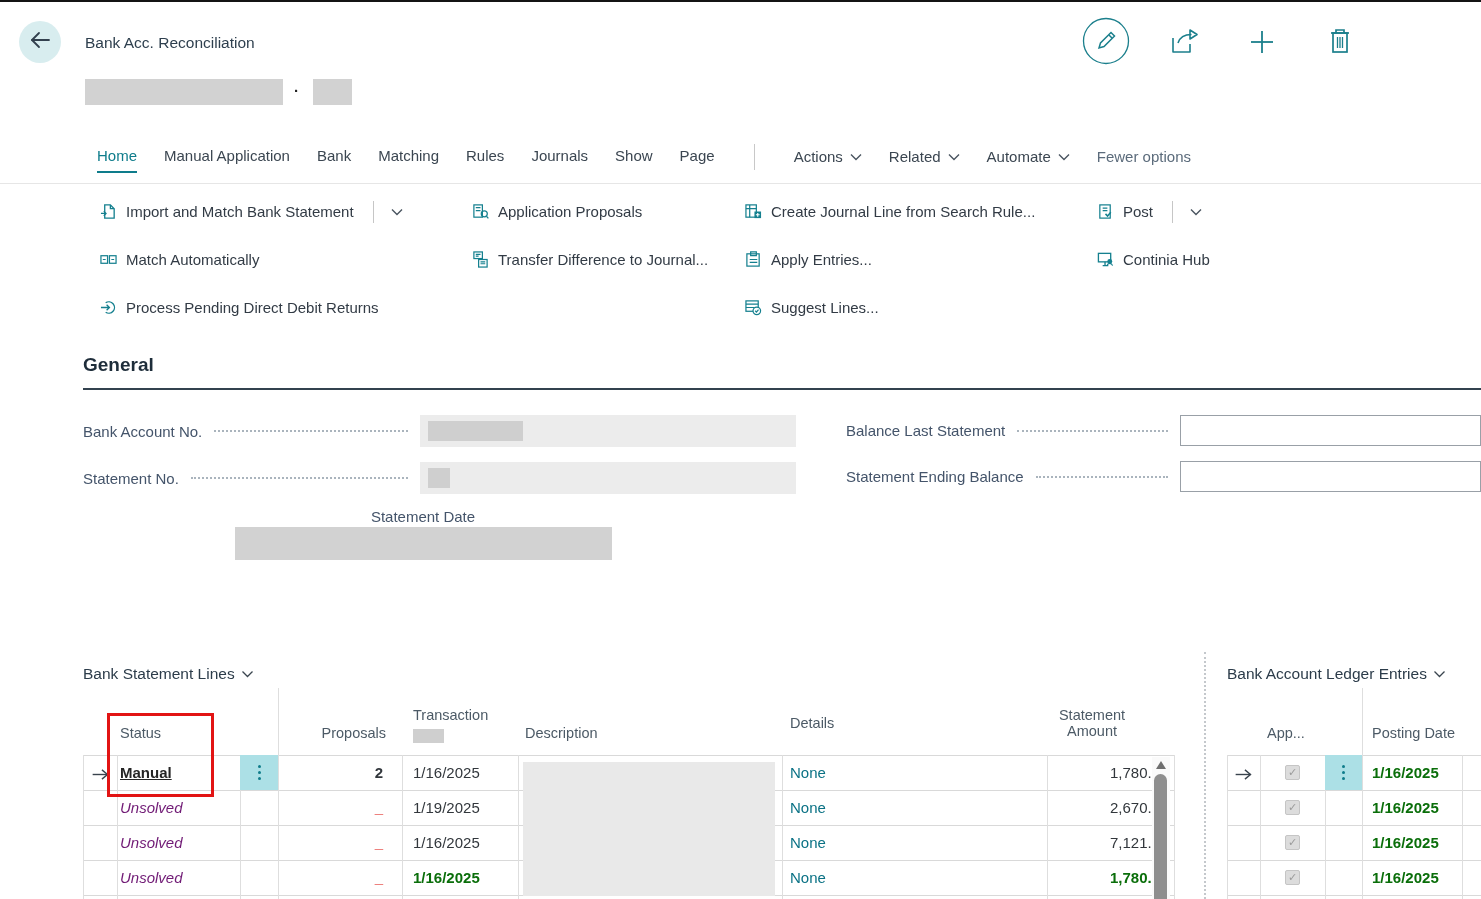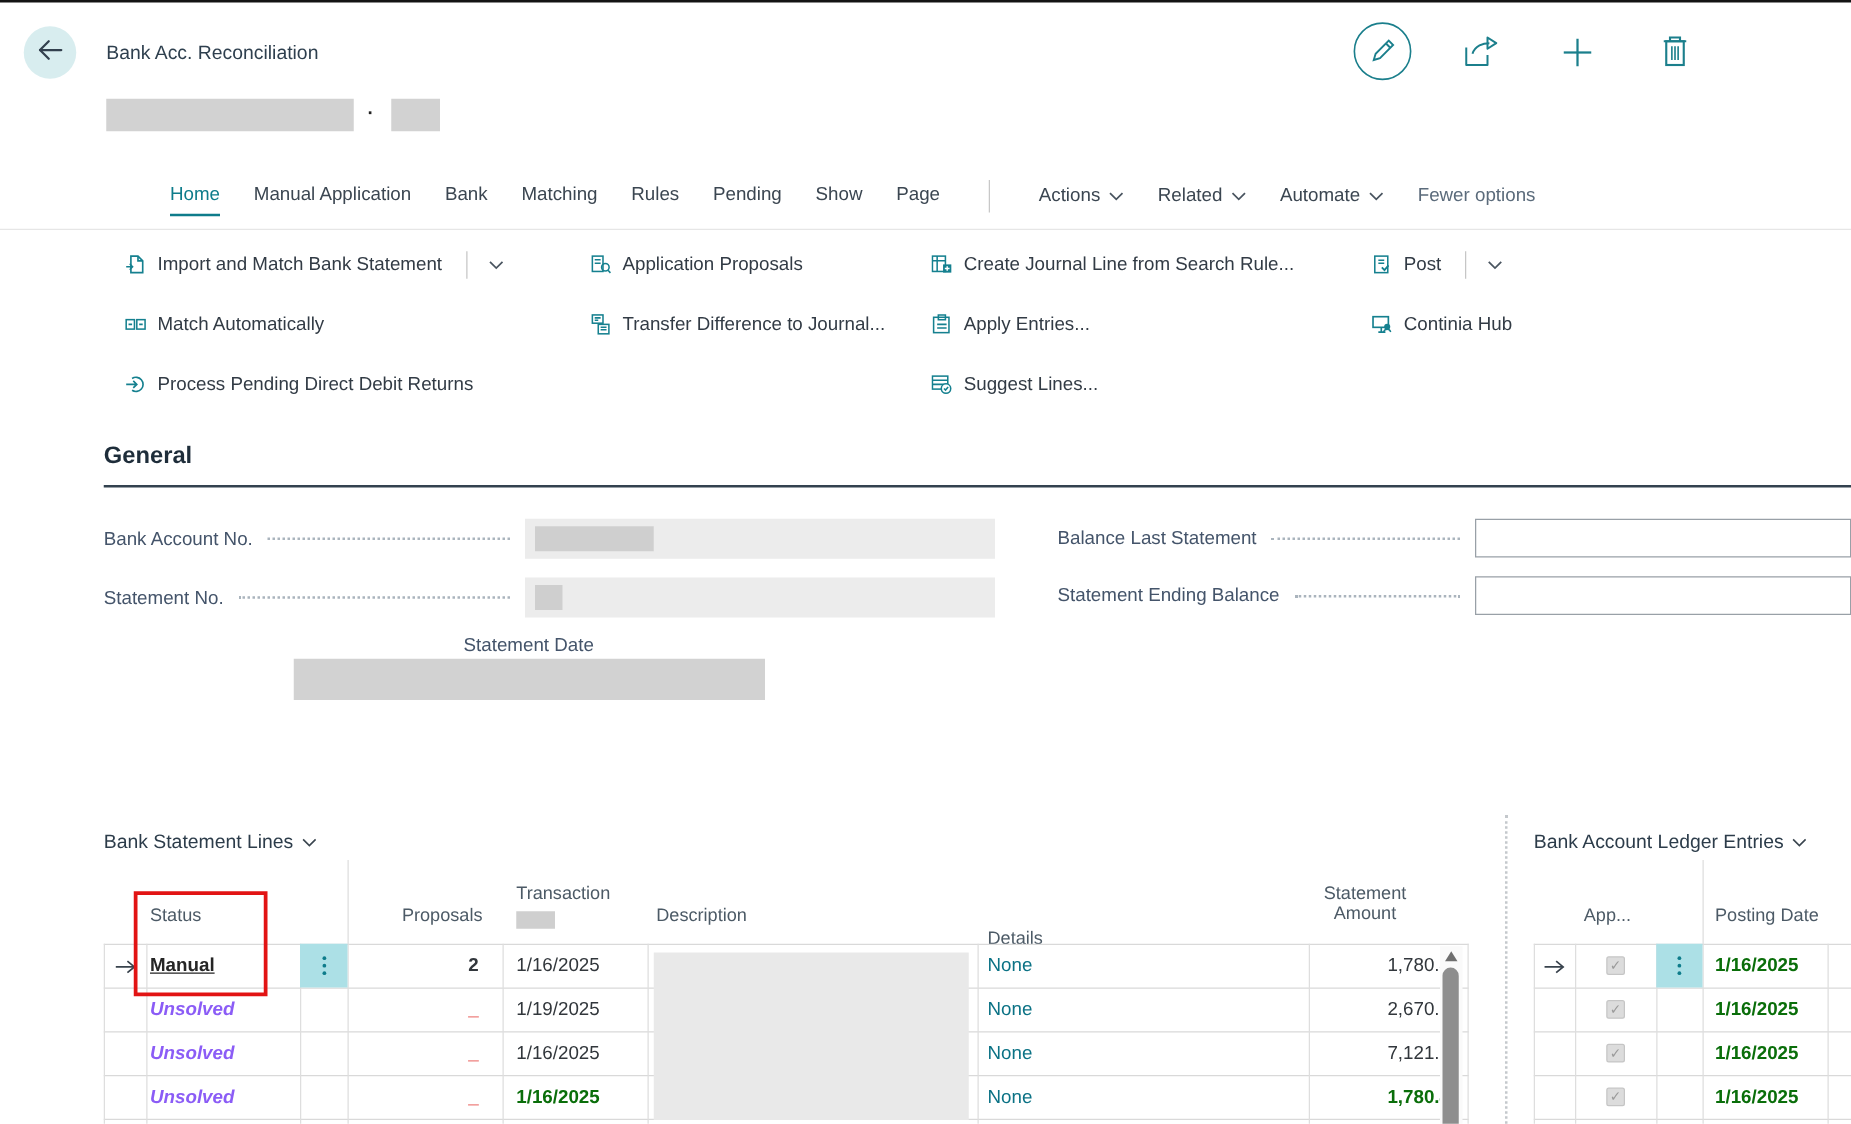--- a/index.html
+++ b/index.html
@@ -9,21 +9,21 @@
 
   
   .back-btn { position:absolute; left:19px; top:21px; width:42px; height:42px; border-radius:50%;
     background:#d8edef; display:flex; align-items:center; justify-content:center; cursor:pointer; }
   .page-title { position:absolute; left:85px; top:34px; font-size:15.5px; color:#2e3f4e; }
   .redact { background:#d2d2d2; position:absolute; }
   .title-sep { position:absolute; left:294px; top:82px; font-size:15px; font-weight:bold; color:#222; }
   .hdr-icon { position:absolute; cursor:pointer; }
 
   
-  .tabs { position:absolute; left:97px; top:145px; height:30px; display:flex; align-items:center; gap:27px;margin-left:39px; }
+  .tabs { position:absolute; left:97px; top:145px; height:30px; display:flex; align-items:center; gap:27px; }
   .tab { font-size:15px; color:#3b4651; padding-bottom:7px; border-bottom:2px solid transparent; cursor:pointer; white-space:nowrap; }
   .tab.active { color:#0e7c8b; border-bottom-color:#0e7c8b; }
   .tab-menu { font-size:15px; color:#3b4651; padding-bottom:7px; display:flex; align-items:center; gap:7px; cursor:pointer; white-space:nowrap; }
   .tab-muted { font-size:15px; color:#5b6b7b; padding-bottom:7px; cursor:pointer; white-space:nowrap; }
   .tab-divider { width:1px; height:26px; background:#c8c8c8; margin:0 12px 6px 12px; }
   .tabs-rule { position:absolute; left:0; top:183px; width:1481px; height:1px; background:#e6e6e6; }
 
   
   .tb-col { position:absolute; top:198px; display:flex; flex-direction:column; gap:21px; }
   .tb-item { height:27px; display:flex; align-items:center; gap:9px; font-size:15px; color:#323b45; cursor:pointer; white-space:nowrap; }
@@ -47,21 +47,21 @@
     font-size:15.5px; color:#2c3c4a; cursor:pointer; }
   .dotted-div { position:absolute; left:1204px; top:652px; height:247px; border-left:2px dotted #c4c8cc; }
 
   .grid { position:absolute; top:703px; }
   .ghead { position:absolute; font-size:14.5px; color:#4c5a66; white-space:nowrap; cursor:pointer; }
   .vline { position:absolute; width:1px; background:#dedede; }
   .hline { position:absolute; height:1px; background:#d9d9d9; }
   .grow { position:absolute; left:0; height:35px; }
   .cell { position:absolute; height:35px; line-height:35px; font-size:15px; color:#32373c; white-space:nowrap; }
   .status-manual { font-weight:bold; text-decoration:underline; color:#252525; cursor:pointer; }
-  .status-unsolved { font-weight:bold; font-style:italic; color:#8b5cf6; }
+  .status-unsolved { font-weight:normal; font-style:italic; color:#701a75; }
   .num { text-align:right; }
   .red-underscore { color:#e0241f; font-weight:bold; }
   .link { color:#0b7285; cursor:pointer; }
   .green { color:#0a6e0a; font-weight:bold; }
   .menu-cell { position:absolute; top:0; height:35px; display:flex; align-items:center; justify-content:center; cursor:pointer; }
   .menu-cell.sel { background:#ace0e6; }
   .dots { display:flex; flex-direction:column; gap:3px; }
   .dots i { width:3px; height:3px; border-radius:50%; background:#0e7c8b; }
   .desc-block { position:absolute; background:#e9e9e9; }
   .chkbox { width:15px; height:15px; background:#dcdcdc; border:1px solid #c5c5c5; border-radius:2px;
@@ -125,21 +125,21 @@
       <path d="M9.5 10v11M12 10v11M14.5 10v11" stroke-width="1.3"></path>
     </svg>
 </div>
 
 <div class="tabs">
   <div class="tab active">Home</div>
   <div class="tab">Manual Application</div>
   <div class="tab">Bank</div>
   <div class="tab">Matching</div>
   <div class="tab">Rules</div>
-  <div class="tab">Pending</div>
+  <div class="tab">Journals</div>
   <div class="tab">Show</div>
   <div class="tab">Page</div>
   <div class="tab-divider"></div>
   <div class="tab-menu">
     <span>Actions</span>
     <svg width="12" height="8" viewBox="0 0 12 8" fill="none" stroke="#4a5560" stroke-width="1.4">
         <path d="M1 1.5l5 5 5-5"></path>
       </svg>
   </div>
   <div class="tab-menu">
@@ -314,21 +314,21 @@
 </div>
 <div class="dotted-div"></div>
 
 <div class="grid" style="left:83px; width:1092px; height:196px;">
 
   <div class="ghead" style="left:37px; top:22px;">Status</div>
   <div class="ghead num" style="left:200px; top:22px; width:103px;">Proposals</div>
   <div class="ghead" style="left:330px; top:4px;">Transaction</div>
   <div class="hdr-redact-sm" style="position:absolute; left:330px; top:26px; width:31px; height:14px;"></div>
   <div class="ghead" style="left:442px; top:22px;">Description</div>
-  <div class="ghead" style="left:707px; top:40px;">Details</div>
+  <div class="ghead" style="left:707px; top:12px;">Details</div>
   <div class="ghead num" style="left:929px; top:4px; width:160px;text-align:center;">
     <div>Statement</div>
     <div>Amount</div>
   </div>
 
   <div class="hline" style="left:0; top:52px; width:1092px;"></div>
   <div class="hline" style="left:0; top:87px; width:1092px;"></div>
   <div class="hline" style="left:0; top:122px; width:1092px;"></div>
   <div class="hline" style="left:0; top:157px; width:1092px;"></div>
   <div class="hline" style="left:0; top:192px; width:1092px;"></div>

